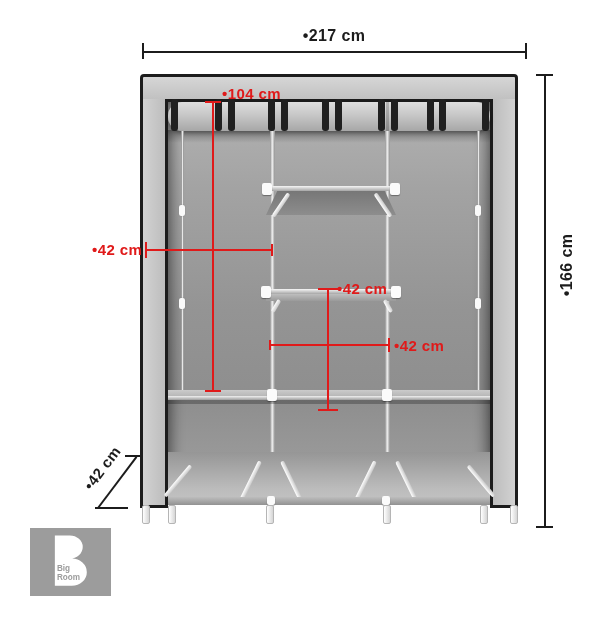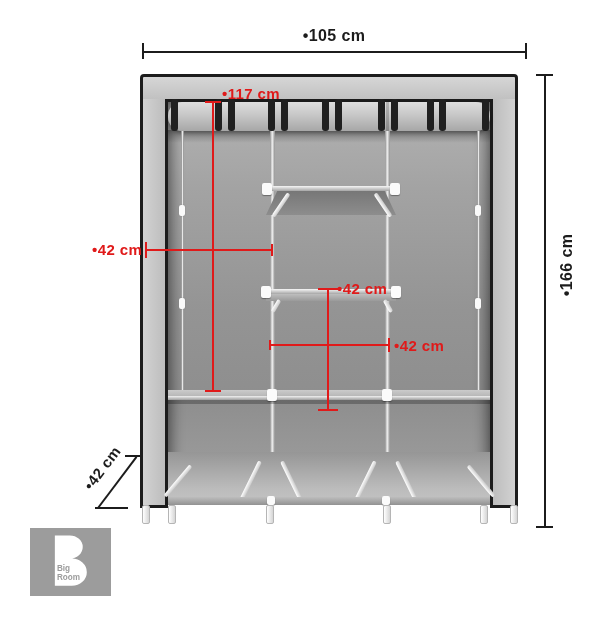--- a/index.html
+++ b/index.html
@@ -152,35 +152,35 @@
   <div class="abs foot" style="left:168px;"></div>
   <div class="abs foot" style="left:266px;"></div>
   <div class="abs foot" style="left:383px;"></div>
   <div class="abs foot" style="left:480px;"></div>
   <div class="abs foot" style="left:510px;"></div>
 
   <div>
     <div class="abs dim-line ink" style="left:142px;top:51px;width:385px;height:2px;"></div>
     <div class="abs dim-line ink" style="left:142px;top:43px;width:2px;height:16px;"></div>
     <div class="abs dim-line ink" style="left:525px;top:43px;width:2px;height:16px;"></div>
-    <div class="abs dim-label ink-label centered" style="left:334px;top:36px;">•105 cm</div>
+    <div class="abs dim-label ink-label centered" style="left:334px;top:36px;">•217 cm</div>
   </div>
 
   <div>
     <div class="abs dim-line ink" style="left:544px;top:75px;width:2px;height:452px;"></div>
     <div class="abs dim-line ink" style="left:536px;top:74px;width:17px;height:2px;"></div>
     <div class="abs dim-line ink" style="left:536px;top:526px;width:17px;height:2px;"></div>
     <div class="abs dim-label ink-label rot90" style="left:567px;top:265px;">•166 cm</div>
   </div>
 
   <div>
     <div class="abs dim-line" style="left:212px;top:102px;width:2px;height:290px;"></div>
     <div class="abs dim-line" style="left:205px;top:101px;width:16px;height:2px;"></div>
     <div class="abs dim-line" style="left:205px;top:390px;width:16px;height:2px;"></div>
-    <div class="abs dim-label" style="left:222px;top:86px;">•117 cm</div>
+    <div class="abs dim-label" style="left:222px;top:86px;">•104 cm</div>
   </div>
 
   <div>
     <div class="abs dim-line" style="left:146px;top:249px;width:126px;height:2px;"></div>
     <div class="abs dim-line" style="left:145px;top:242px;width:2px;height:16px;"></div>
     <div class="abs dim-line" style="left:271px;top:244px;width:2px;height:12px;"></div>
     <div class="abs dim-label" style="left:92px;top:242px;width:46px;text-align:right;">•42 cm</div>
   </div>
 
   <div>

